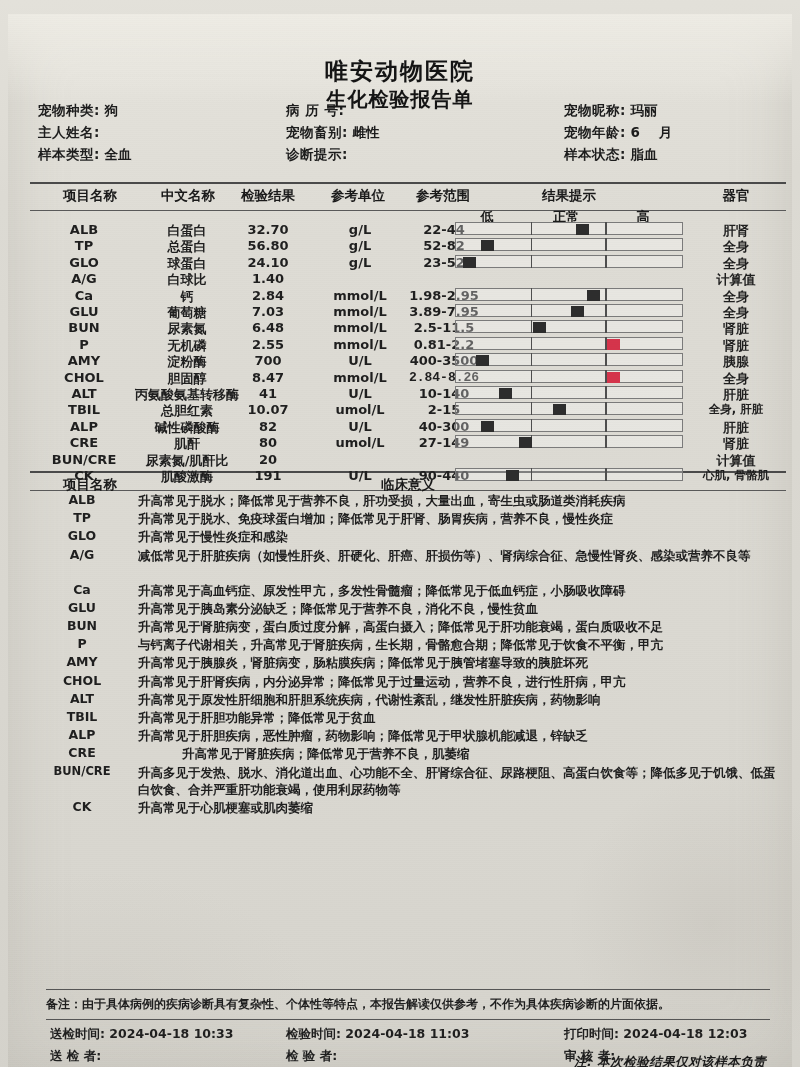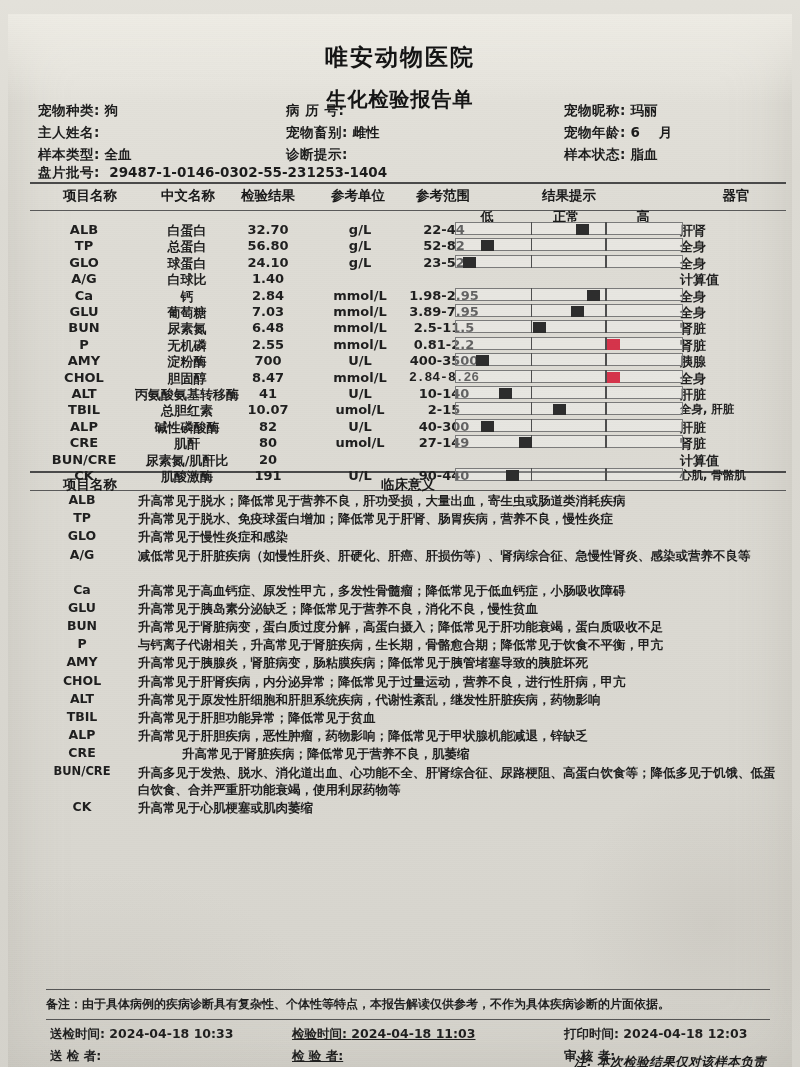--- a/index.html
+++ b/index.html
@@ -22,21 +22,21 @@
   
   .shade{position:absolute;pointer-events:none;}
   #sh1{left:0;top:0;width:784px;height:90px;background:linear-gradient(180deg,rgba(245,243,236,.75),rgba(245,243,236,0));}
   #sh2{left:560px;top:760px;width:240px;height:300px;background:radial-gradient(ellipse at 60% 50%,rgba(190,186,178,.35),rgba(190,186,178,0) 70%);}
   #sh3{left:0;top:860px;width:300px;height:210px;background:radial-gradient(ellipse at 30% 60%,rgba(200,197,189,.30),rgba(200,197,189,0) 72%);}
 
   .txt{position:absolute;color:#262626;white-space:nowrap;}
 
   
   #title1{
-    left:0;right:0;top:28px;text-align:center;
+    left:0;right:0;top:42px;text-align:center;
     font-size:23px;font-weight:bold;letter-spacing:2px;color:#141414;
   }
   #title2{
     left:0;right:0;top:72px;text-align:center;
     font-size:20px;font-weight:bold;letter-spacing:1px;color:#141414;
   }
   .finfo{font-size:13.5px;font-weight:bold;color:#1d1d1d;}
   .finfo .lbl{letter-spacing:.5px;}
   .finfo .val{font-weight:bold;}
 
@@ -59,21 +59,21 @@
   .th{font-size:13.5px;font-weight:bold;color:#1a1a1a;top:173px;}
   .th2{font-size:13px;font-weight:bold;color:#1a1a1a;top:194px;}
 
   
   .cell{position:absolute;font-size:13px;color:#1f1f1f;font-weight:bold;white-space:nowrap;}
   .c-code{width:108px;text-align:center;left:22px;}
   .c-cn{width:150px;text-align:center;left:104px;}
   .c-val{width:96px;text-align:center;left:212px;}
   .c-unit{width:84px;text-align:center;left:310px;}
   .c-range{width:108px;text-align:center;left:382px;}
-  .c-organ{width:112px;left:672px;}
+  .c-organ{width:112px;text-align:center;left:672px;}
 
   
   .bar{
     position:absolute;left:447px;width:228px;height:13px;
     border:1px solid #7b7b7b;background:rgba(255,255,255,.30);
     box-sizing:border-box;
   }
   .bar .div{position:absolute;top:-1px;width:1.6px;height:13px;background:#4e4e4e;}
   .bar .div.a{left:33%;}
   .bar .div.b{left:66%;}
@@ -85,21 +85,21 @@
   
   .sec-th{font-size:13.5px;font-weight:bold;color:#1a1a1a;top:462px;}
   .cl-code{position:absolute;width:104px;text-align:center;left:22px;font-size:12.5px;font-weight:bold;color:#1f1f1f;}
   .cl-txt{position:absolute;left:130px;width:638px;font-size:12.5px;font-weight:bold;color:#1f1f1f;line-height:17px;}
 
   
   #note{
     position:absolute;left:38px;top:982px;width:724px;
     font-size:12px;font-weight:bold;color:#1f1f1f;
   }
-  .fcol1{left:42px;} .fcol2{left:284px;text-decoration:underline;} .fcol3{left:556px;}
+  .fcol1{left:42px;} .fcol2{left:278px;} .fcol3{left:556px;}
   .f1{top:1012px;} .f2{top:1034px;}
   .fline{font-size:12.5px;font-weight:bold;color:#1f1f1f;}
   #stamp{
     position:absolute;left:566px;top:1040px;
     font-size:12.5px;font-weight:bold;font-style:italic;color:#1a1a1a;
     letter-spacing:.5px;
   }
   
   #grain{
     position:absolute;inset:0;pointer-events:none;
@@ -124,24 +124,20 @@
       <span class="lbl">宠物种类:</span>
       <span class="val">狗</span>
     </div>
     <div class="txt finfo col1 r2">
       <span class="lbl">主人姓名:</span>
       <span class="val"></span>
     </div>
     <div class="txt finfo col1 r3">
       <span class="lbl">样本类型:</span>
       <span class="val">全血</span>
-    </div>
-    <div class="txt finfo col1 r4">
-      <span class="lbl">盘片批号:</span>
-      &nbsp;<span class="val">29487-1-0146-0302-55-231253-1404</span>
     </div>
 
     <div class="txt finfo col2 r1">
       <span class="lbl">病 历 号:</span>
       <span class="val"></span>
     </div>
     <div class="txt finfo col2 r2">
       <span class="lbl">宠物畜别:</span>
       <span class="val">雌性</span>
     </div>

